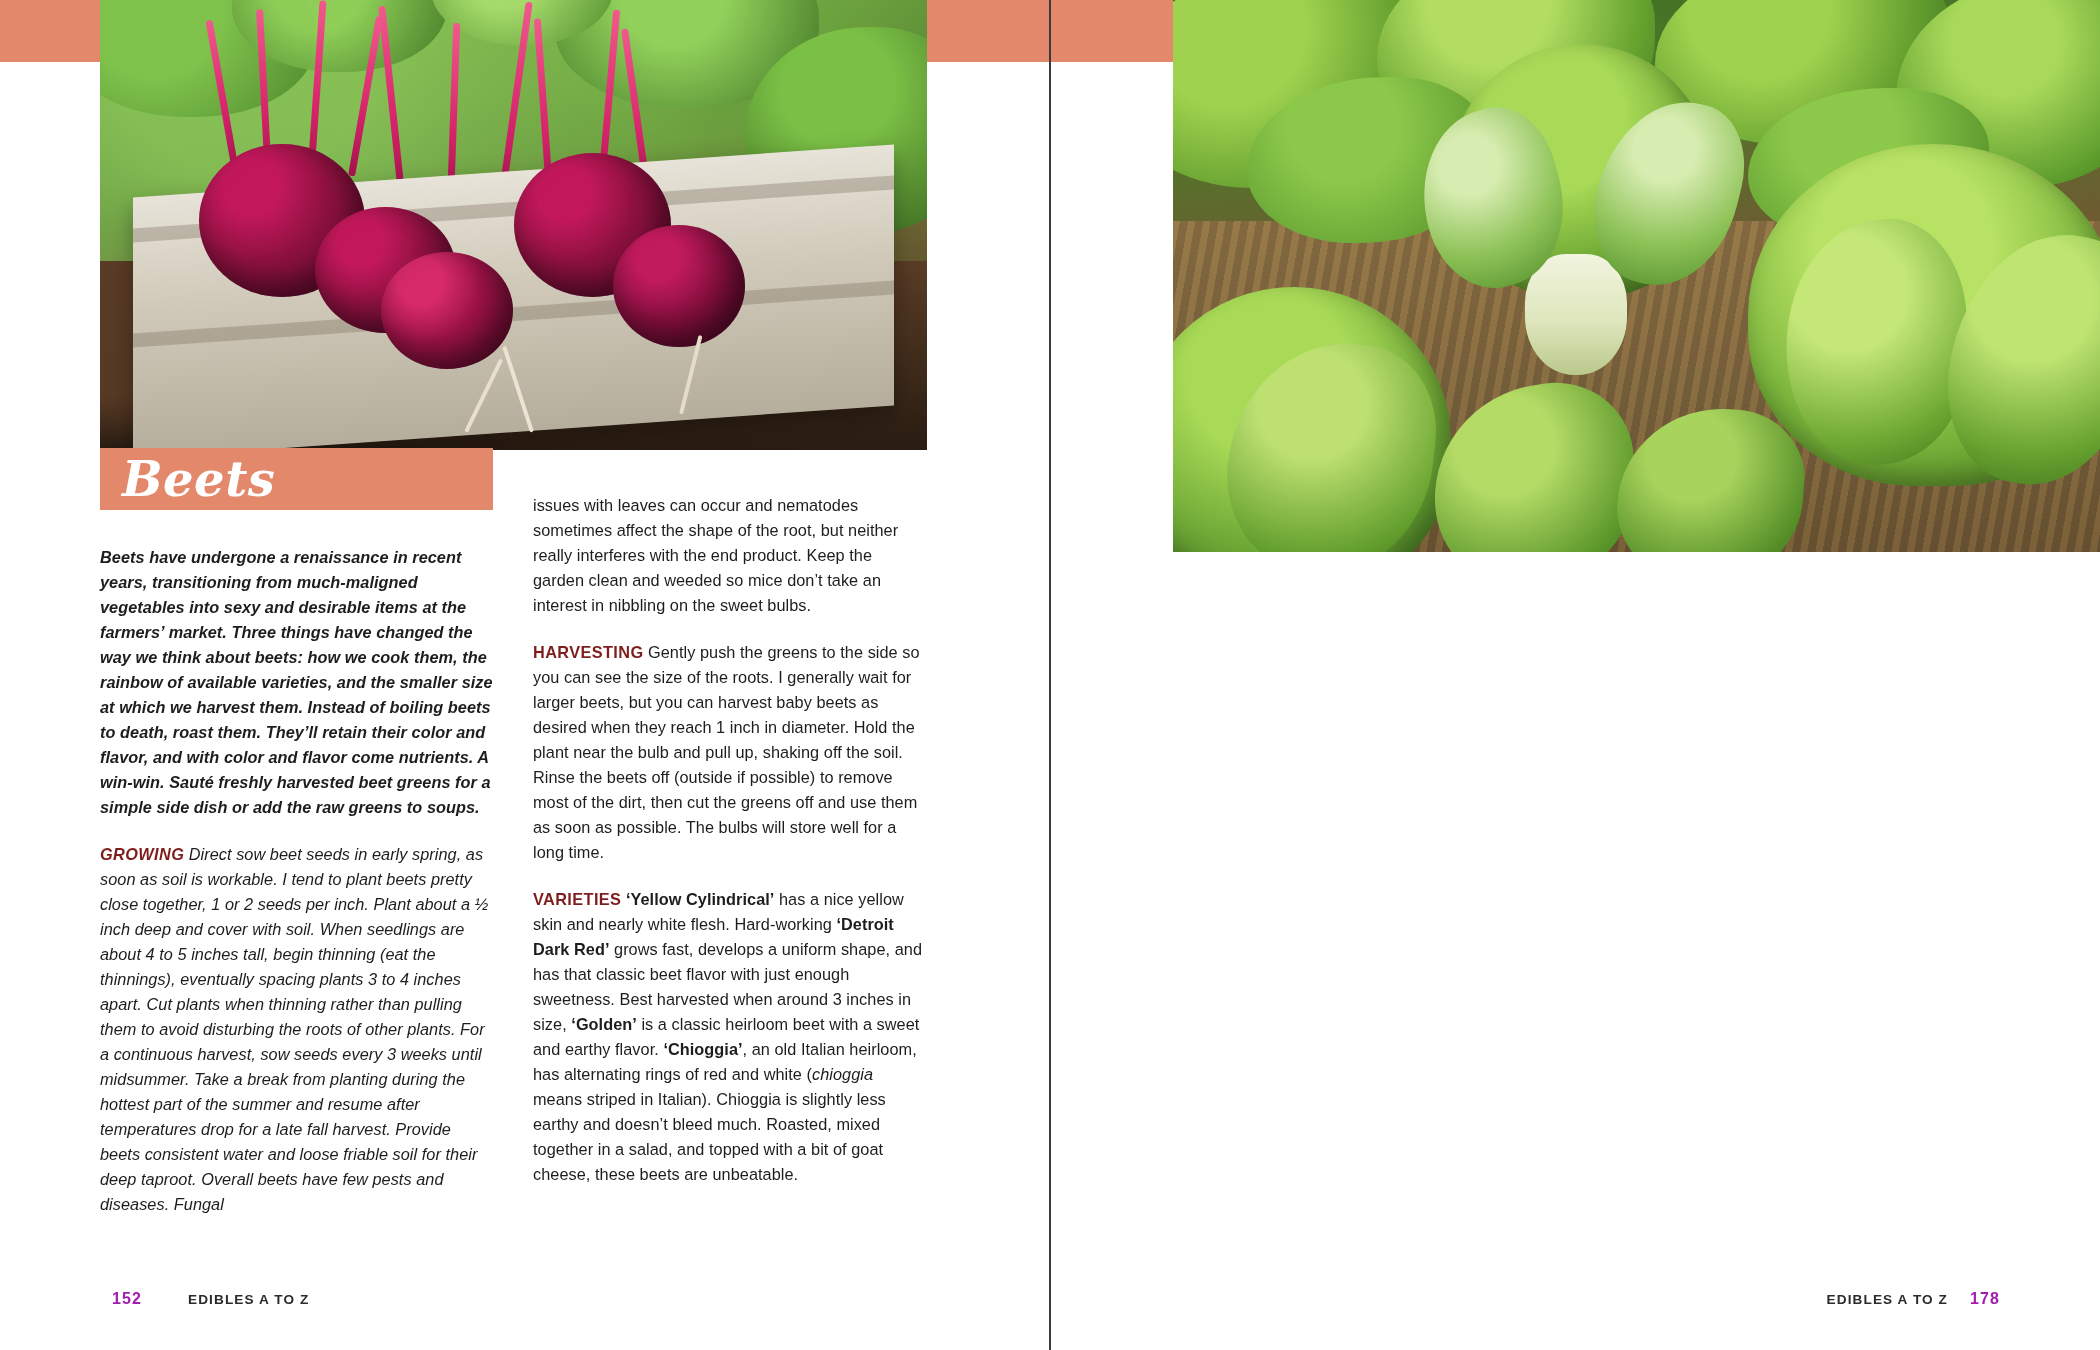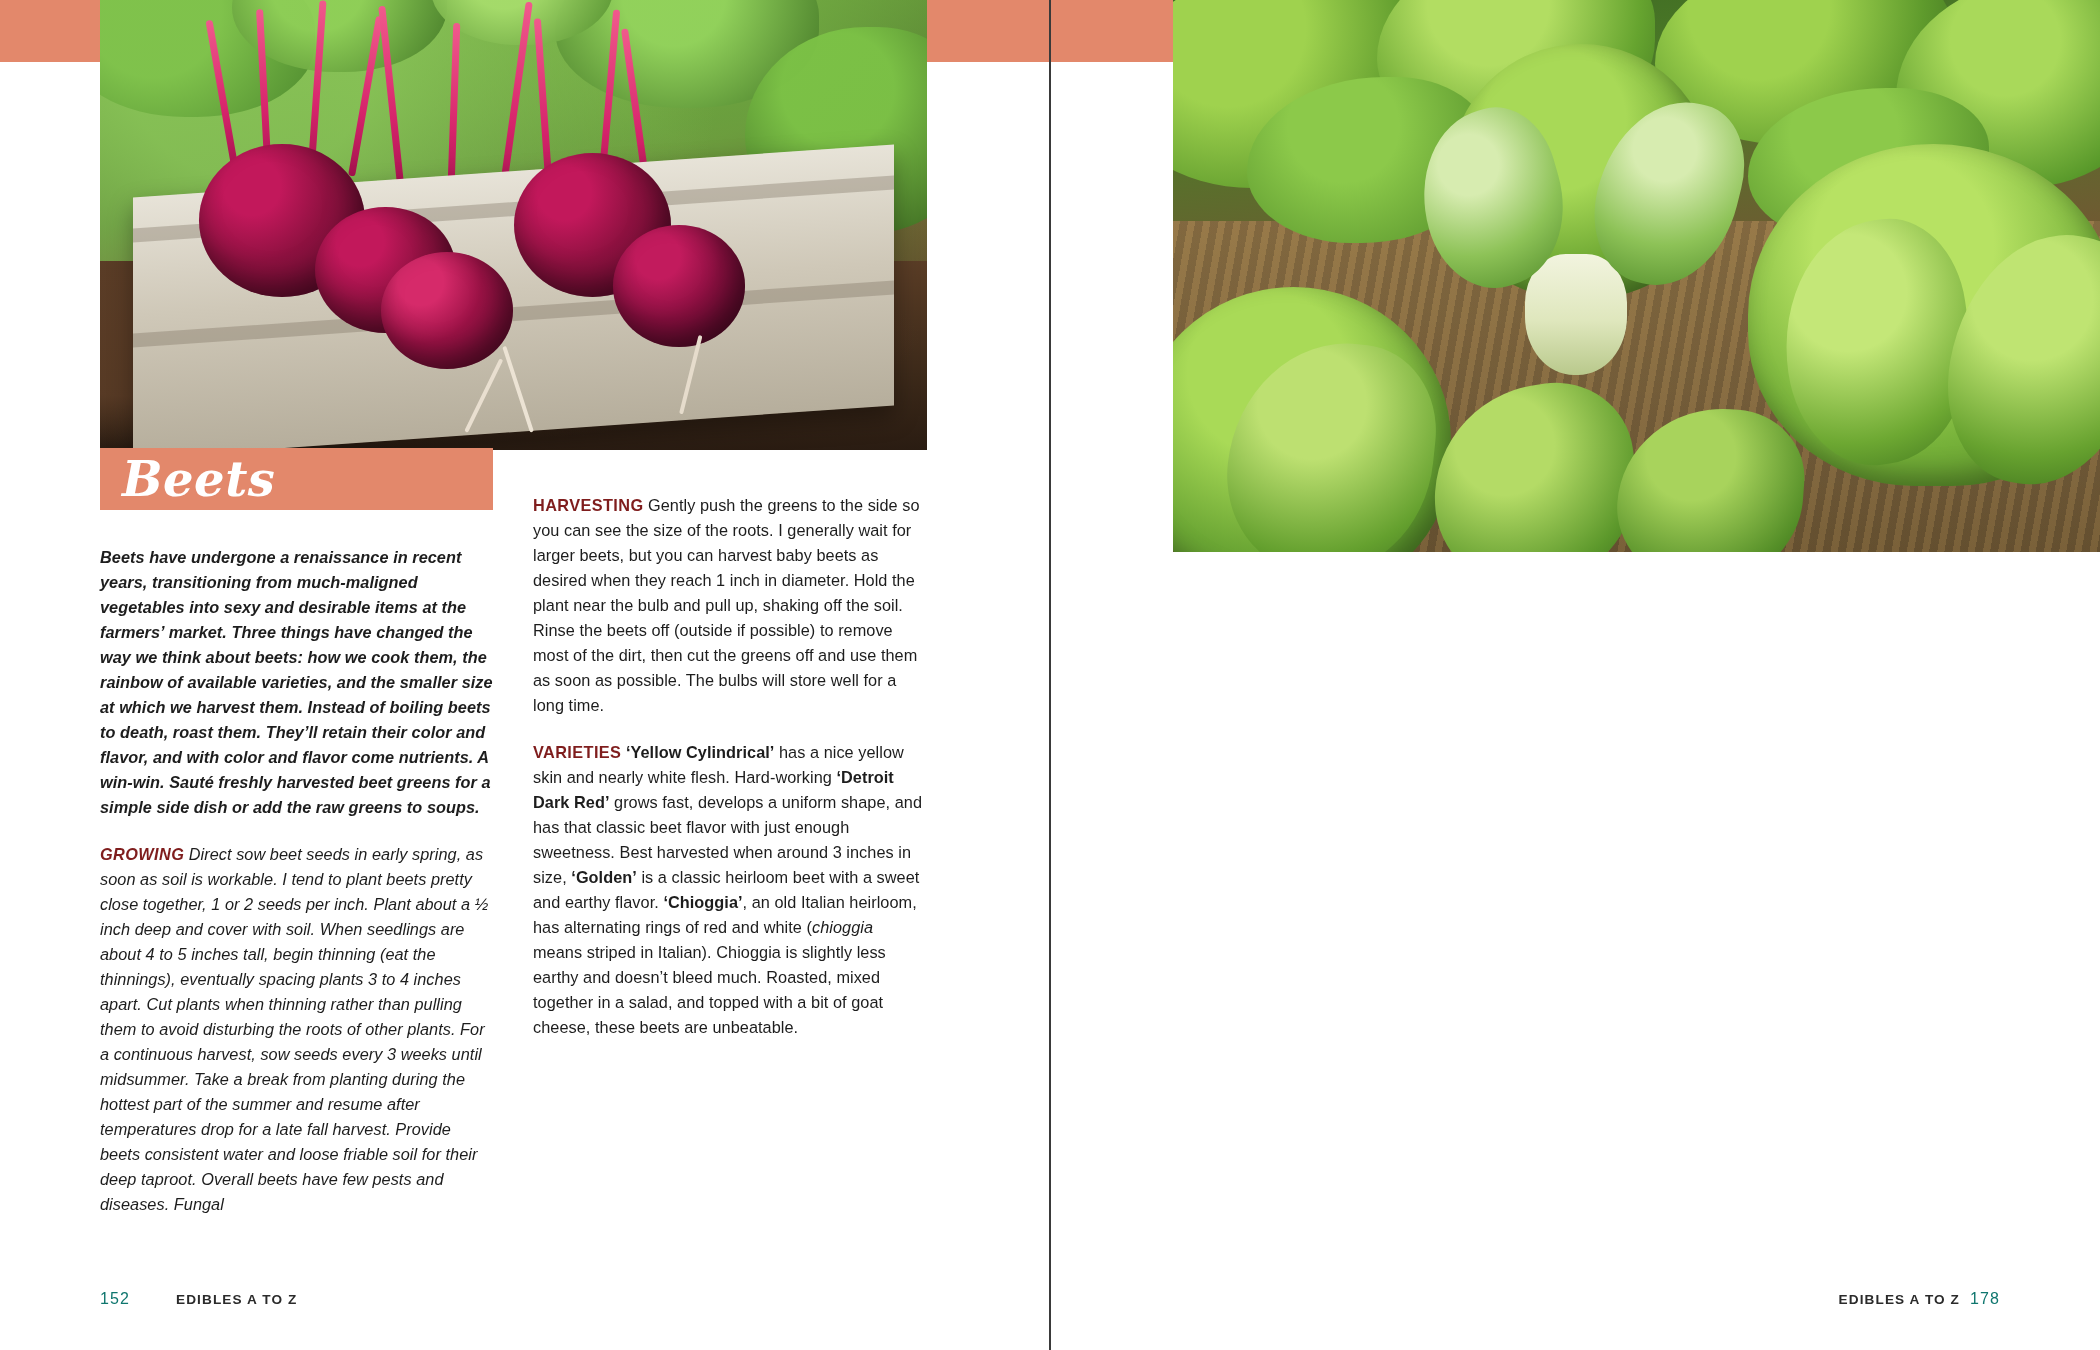--- a/index.html
+++ b/index.html
@@ -207,23 +207,24 @@
     position: absolute;
     bottom: 42px;
     font-size: 14.5px;
     letter-spacing: 1.1px;
     display: flex;
     align-items: baseline;
     gap: 10px;
     color: #2b2b2b;
   }
   .footer .pg {
-    color: #0f766e;
-    font-weight: normal;
+    color: #a21caf;
+    font-weight: bold;
     font-size: 16px;
+    margin-left: 12px;
   }
   .footer .lbl { font-weight: bold; font-size: 13.6px; padding-left: 36px; }
   .footer-left { left: 100px; }
   .footer-right { right: 100px; }
 </style>
 </head>
 <body>
 
 <div class="spread">
 
@@ -271,20 +272,21 @@
     <div class="title-bar title-left">
       <span class="title-text">Beets</span>
     </div>
 
     <div class="col l-col1">
       <p class="lead">Beets have undergone a renaissance in recent years, transitioning from much-maligned vegetables into sexy and desirable items at the farmers’ market. Three things have changed the way we think about beets: how we cook them, the rainbow of available varieties, and the smaller size at which we harvest them. Instead of boiling beets to death, roast them. They’ll retain their color and flavor, and with color and flavor come nutrients. A win-win. Sauté freshly harvested beet greens for a simple side dish or add the raw greens to soups.</p>
       <p><span class="kicker">GROWING</span><span> Direct sow beet seeds in early spring, as soon as soil is workable. I tend to plant beets pretty close together, 1 or 2 seeds per inch. Plant about a ½ inch deep and cover with soil. When seedlings are about 4 to 5 inches tall, begin thinning (eat the thinnings), eventually spacing plants 3 to 4 inches apart. Cut plants when thinning rather than pulling them to avoid disturbing the roots of other plants. For a continuous harvest, sow seeds every 3 weeks until midsummer. Take a break from planting during the hottest part of the summer and resume after temperatures drop for a late fall harvest. Provide beets consistent water and loose friable soil for their deep taproot. Overall beets have few pests and diseases. Fungal</span></p>
     </div>
 
     <div class="col l-col2">
+      <p>issues with leaves can occur and nematodes sometimes affect the shape of the root, but neither really interferes with the end product. Keep the garden clean and weeded so mice don’t take an interest in nibbling on the sweet bulbs.</p>
       <p><span class="kicker">HARVESTING</span><span> Gently push the greens to the side so you can see the size of the roots. I generally wait for larger beets, but you can harvest baby beets as desired when they reach 1 inch in diameter. Hold the plant near the bulb and pull up, shaking off the soil. Rinse the beets off (outside if possible) to remove most of the dirt, then cut the greens off and use them as soon as possible. The bulbs will store well for a long time.</span></p>
       <p><span class="kicker">VARIETIES</span><span> </span><b>‘Yellow Cylindrical’</b><span> has a nice yellow skin and nearly white flesh. Hard-working </span><b>‘Detroit Dark Red’</b><span> grows fast, develops a uniform shape, and has that classic beet flavor with just enough sweetness. Best harvested when around 3 inches in size, </span><b>‘Golden’</b><span> is a classic heirloom beet with a sweet and earthy flavor. </span><b>‘Chioggia’</b><span>, an old Italian heirloom, has alternating rings of red and white (</span><i>chioggia</i><span> means striped in Italian). Chioggia is slightly less earthy and doesn’t bleed much. Roasted, mixed together in a salad, and topped with a bit of goat cheese, these beets are unbeatable.</span></p>
     </div>
 
     <div class="footer footer-left">
       <span class="pg">152</span>
       <span class="lbl">EDIBLES A TO Z</span>
     </div>
   </div>
 

